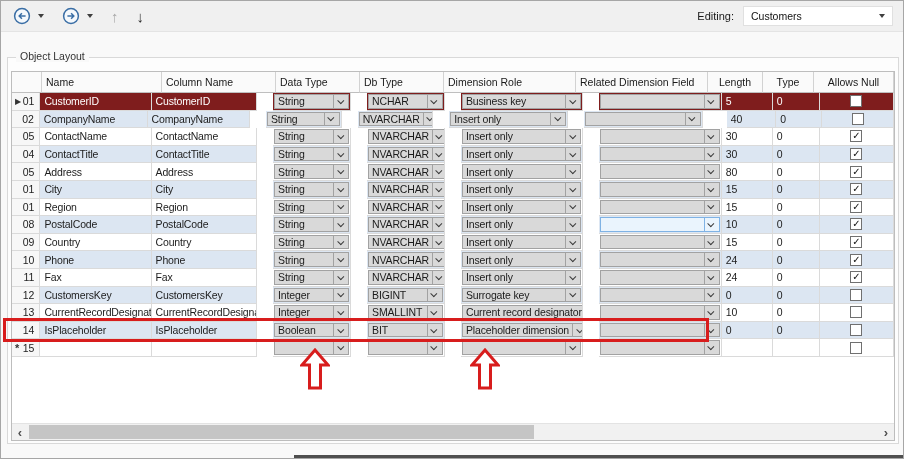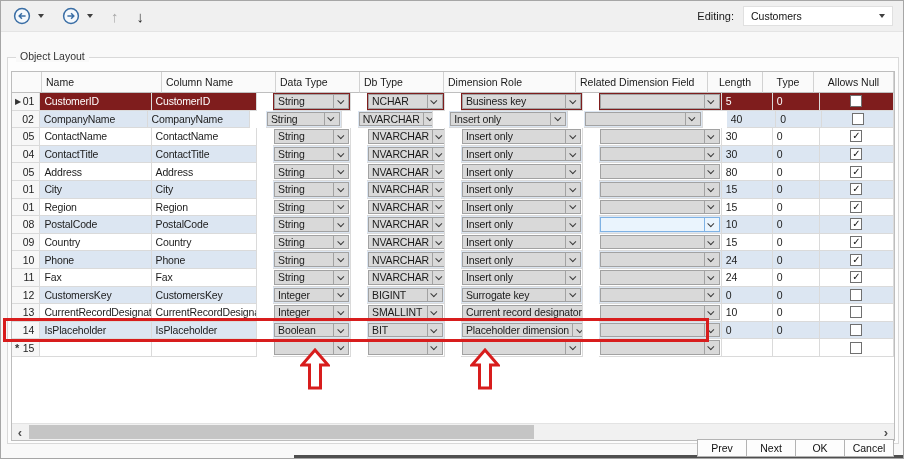--- a/index.html
+++ b/index.html
@@ -957,20 +957,14 @@
       </svg>
 
       <div class="hscroll">
         <span class="sb-arrow left">‹</span>
         <span class="sb-arrow right">›</span>
         <div class="sb-thumb"></div>
       </div>
     </div>
   </div>
 
-  <div class="footer" id="footer">
-      <div class="fbtn">Prev</div>
-      <div class="fbtn">Next</div>
-      <div class="fbtn">OK</div>
-      <div class="fbtn">Cancel</div>
-    </div>
   <div class="bottom-edge"></div>
 </div>
 
 </body></html>

